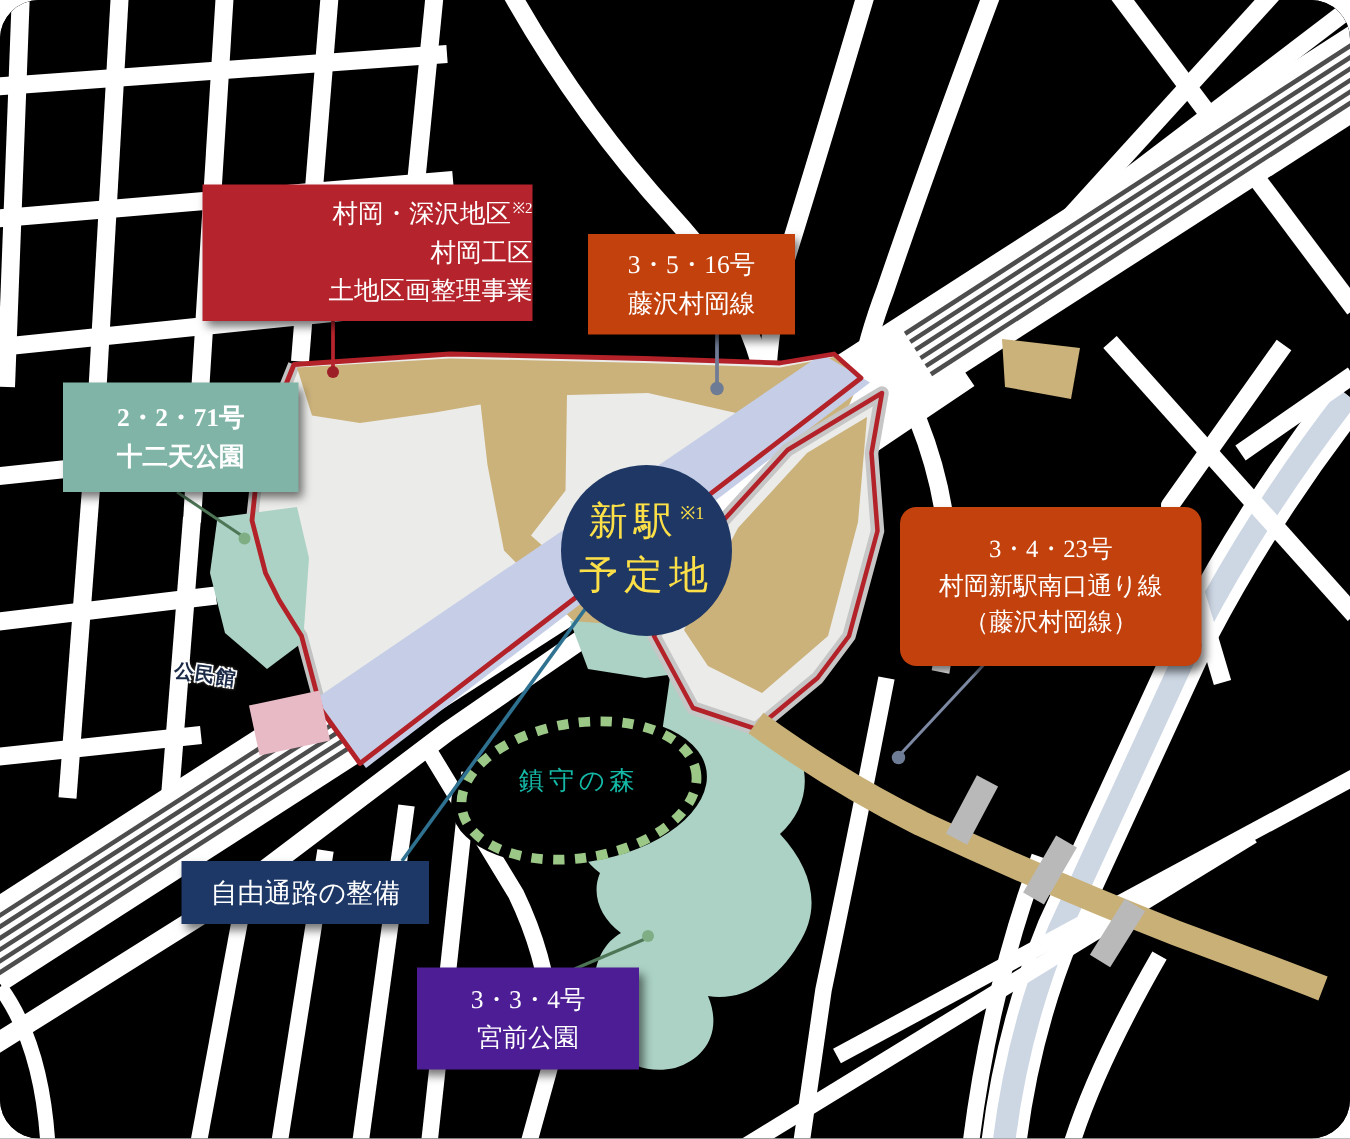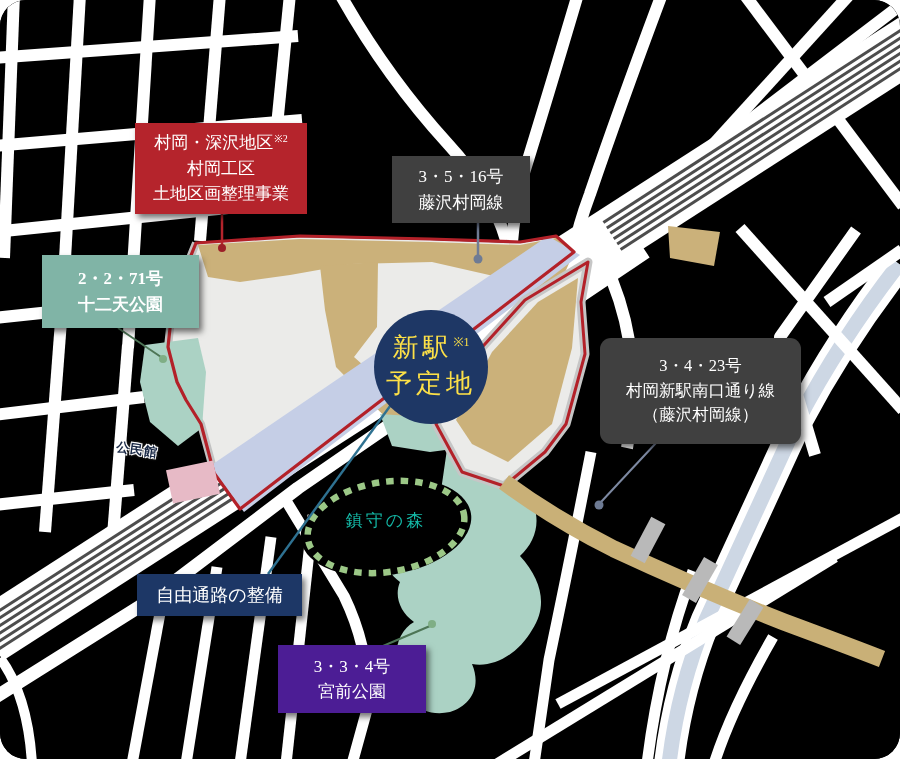--- a/index.html
+++ b/index.html
@@ -2,21 +2,21 @@
 <html><head>
 <meta charset="utf-8">
 <style>
   html,body{margin:0;padding:0;background:#ffffff;}
   #stage{position:relative;width:900px;height:759px;border-radius:26px;overflow:hidden;background:#000;
          font-family:"Liberation Serif","DejaVu Serif",serif;}
   #stage svg{position:absolute;left:0;top:0;}
   .map-label{position:absolute;color:#fff;text-align:center;display:flex;flex-direction:column;
              justify-content:center;box-shadow:3px 4px 6px rgba(0,0,0,.55);line-height:1.5;}
   .lbl-red{background:#b5242c;}
-  .lbl-gold{background:#404040;}
+  .lbl-gold{background:#c2410c;}
   .lbl-teal1{background:#80b4a6;font-weight:bold;}
   .lbl-teal2{background:#4c1d95;}
   .lbl-navy{background:#1d3766;}
   .sup{font-size:10px;vertical-align:super;margin-left:1px;}
   #station-label{position:absolute;left:356px;top:330px;width:150px;color:#fde047;text-align:center;
                  font-size:26px;line-height:1.4;letter-spacing:4px;}
   #station-label .sup{font-size:12px;letter-spacing:0;}
   #community-label{position:absolute;left:116px;top:441px;font-size:13px;font-weight:bold;color:#1b2a47;
                    transform:rotate(8deg);letter-spacing:1px;
                    text-shadow:-1px -1px 0 #fff,1px -1px 0 #fff,-1px 1px 0 #fff,1px 1px 0 #fff,0 0 3px #fff;}
@@ -143,21 +143,21 @@
     <circle cx="599" cy="505" r="4.5" fill="#6e7b94"></circle>
     <path d="M268,574 L401,391" stroke="#2e7191" stroke-width="2.4"></path>
     <circle cx="403" cy="389" r="4.5" fill="#2e7191"></circle>
     <path d="M383,646 L430,626" stroke="#4d7556" stroke-width="2"></path>
     <circle cx="432" cy="624" r="4" fill="#7fae85"></circle>
   </g>
 
   <circle cx="431" cy="367" r="57" fill="#1e3765"></circle>
 </svg>
 
-<div class="map-label lbl-red" style="left:135px;top:123px;width:172px;height:91px;font-size:17px;">
+<div class="map-label lbl-red" style="left:135px;top:123px;width:220px;height:91px;font-size:17px;align-items:flex-end;">
   <div><span>村岡・深沢地区</span><span class="sup">※2</span></div>
   <div>村岡工区</div>
   <div>土地区画整理事業</div>
 </div>
 
 <div class="map-label lbl-gold" style="left:392px;top:156px;width:138px;height:67px;font-size:17px;">
   <div>3・5・16号</div>
   <div>藤沢村岡線</div>
 </div>
 
@@ -165,21 +165,21 @@
   <div>2・2・71号</div>
   <div>十二天公園</div>
 </div>
 
 <div class="map-label lbl-gold" style="left:600px;top:338px;width:201px;height:106px;font-size:16.5px;border-radius:11px;">
   <div>3・4・23号</div>
   <div>村岡新駅南口通り線</div>
   <div>（藤沢村岡線）</div>
 </div>
 
-<div class="map-label lbl-navy" style="left:137px;top:574px;width:165px;height:42px;font-size:18px;">
+<div class="map-label lbl-navy" style="left:121px;top:574px;width:165px;height:42px;font-size:18px;">
   <div>自由通路の整備</div>
 </div>
 
 <div class="map-label lbl-teal2" style="left:278px;top:645px;width:148px;height:68px;font-size:17px;">
   <div>3・3・4号</div>
   <div>宮前公園</div>
 </div>
 
 <div id="station-label">
   <div><span>新駅</span><span class="sup">※1</span></div>

